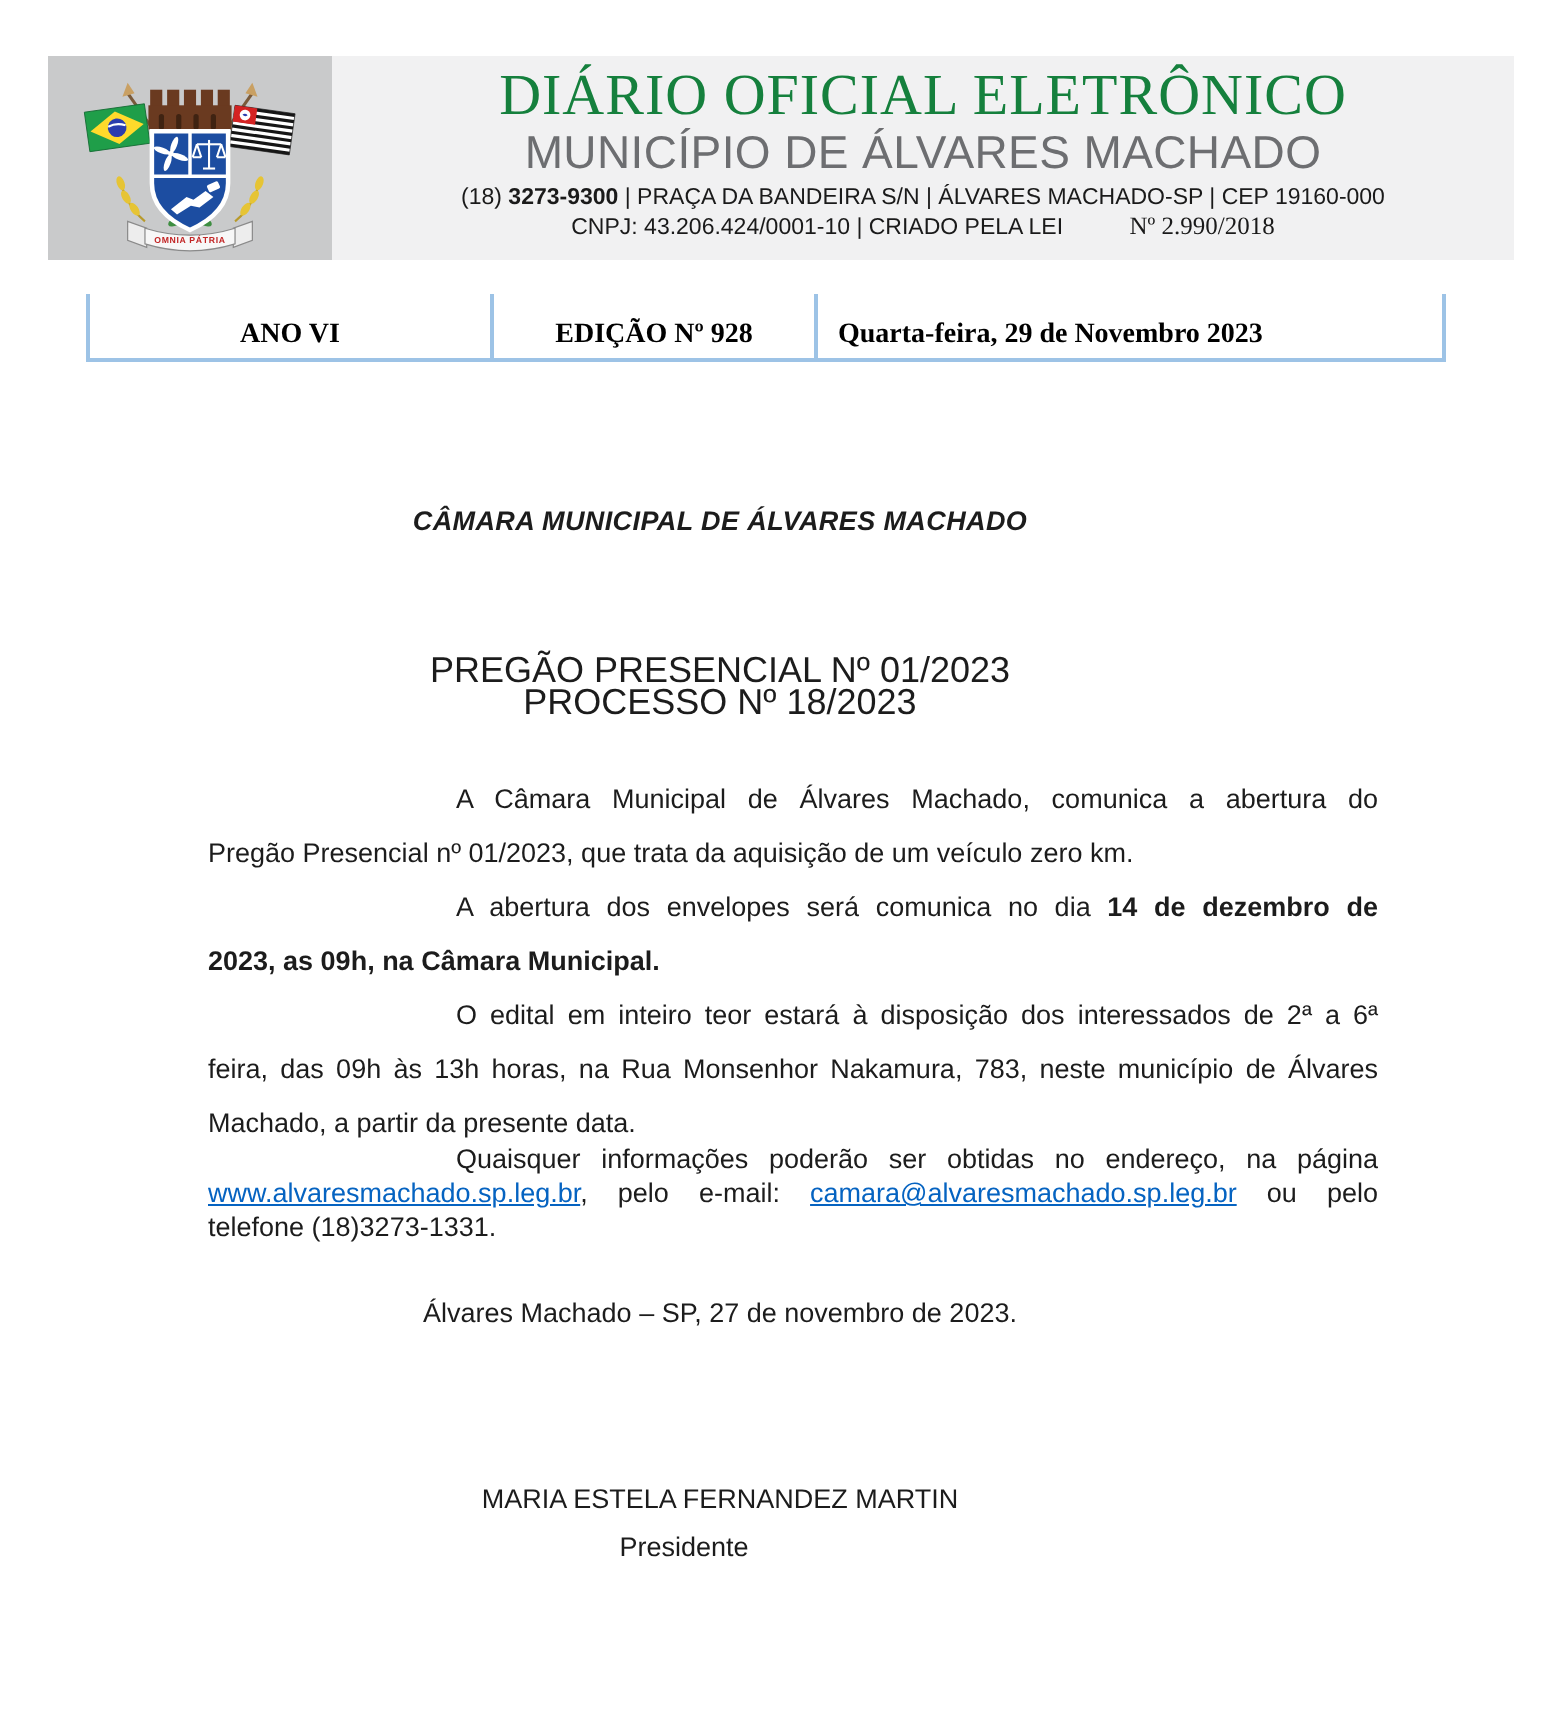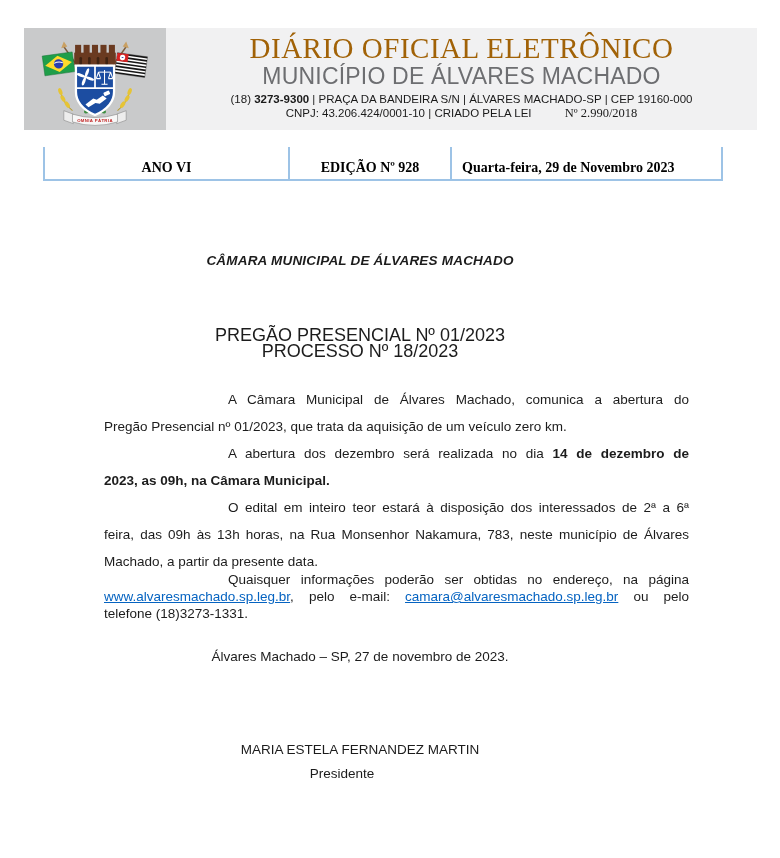--- a/index.html
+++ b/index.html
@@ -22,21 +22,21 @@
     display:flex;align-items:center;justify-content:center;flex:none;
   }
   .header-text-panel{
     flex:1;background:#f1f1f2;height:102px;
     display:flex;flex-direction:column;align-items:center;justify-content:flex-start;
     text-align:center;
   }
   .gazette-title{
     font-family:"Liberation Serif", serif;
     font-size:29px;line-height:30px;margin-top:5px;
-    color:#a16207;letter-spacing:0.5px;white-space:nowrap;
+    color:#15803d;letter-spacing:0.5px;white-space:nowrap;
   }
   .gazette-subtitle{
     font-size:23px;line-height:25px;margin-top:1px;
     color:#6d6e71;letter-spacing:0.2px;white-space:nowrap;
   }
   .gazette-contact{
     font-size:11.5px;line-height:13px;margin-top:4px;color:#1a1a1a;white-space:nowrap;
   }
   .gazette-contact b{font-weight:bold;}
   .gazette-registry{
@@ -52,21 +52,21 @@
     border-right:2px solid #9dc3e6;
     border-bottom:2px solid #9dc3e6;
     box-sizing:border-box;
     font-family:"Liberation Serif", serif;
     font-weight:bold;font-size:14px;color:#000;
   }
   .info-cell{
     display:flex;align-items:flex-end;box-sizing:border-box;
     padding-bottom:3px;
   }
-  .info-cell.c1{width:245px;justify-content:center;border-right:2px solid #9dc3e6;}
+  .info-cell.c1{width:202px;justify-content:center;border-right:2px solid #9dc3e6;}
   .info-cell.c2{width:162px;justify-content:center;border-right:2px solid #9dc3e6;}
   .info-cell.c3{flex:1;justify-content:flex-start;padding-left:10px;}
 
   
   .center-col{position:absolute;left:30px;width:660px;text-align:center;}
   .org-title{top:253px;font-size:13.5px;font-weight:bold;font-style:italic;letter-spacing:0.2px;}
   .subject{top:328px;font-size:18px;font-weight:normal;line-height:15.5px;}
 
   .paragraphs{
     position:absolute;left:104px;top:386px;width:585px;
@@ -220,21 +220,21 @@
   <div class="center-col subject">
     <div>PREGÃO PRESENCIAL Nº 01/2023</div>
     <div>PROCESSO Nº 18/2023</div>
   </div>
 
   <div class="paragraphs">
 
     <div class="pline just indent">A Câmara Municipal de Álvares Machado, comunica a abertura do</div>
     <div class="pline">Pregão Presencial nº 01/2023, que trata da aquisição de um veículo zero km.</div>
 
-    <div class="pline just indent"><span>A abertura dos dezembro será realizada no dia </span><b>14 de dezembro de</b></div>
+    <div class="pline just indent"><span>A abertura dos envelopes será comunica no dia </span><b>14 de dezembro de</b></div>
     <div class="pline"><b>2023, as 09h, na Câmara Municipal.</b></div>
 
     <div class="pline just indent">O edital em inteiro teor estará à disposição dos interessados de 2ª a 6ª</div>
     <div class="pline just">feira, das 09h às 13h horas, na Rua Monsenhor Nakamura, 783, neste município de Álvares</div>
     <div class="pline">Machado, a partir da presente data.</div>
 
     <div class="p-single">
       <div class="pline just indent">Quaisquer informações poderão ser obtidas no endereço, na página</div>
       <div class="pline just"><a class="doc-link">www.alvaresmachado.sp.leg.br</a><span>, pelo e-mail: </span><a class="doc-link">camara@alvaresmachado.sp.leg.br</a><span> ou pelo</span></div>
       <div class="pline">telefone (18)3273-1331.</div>

